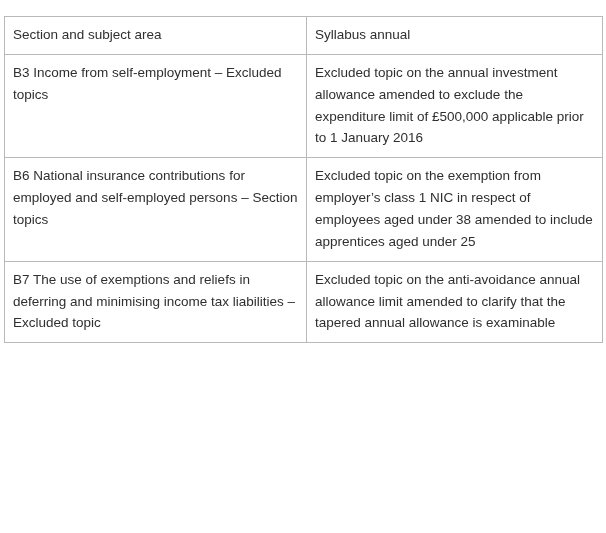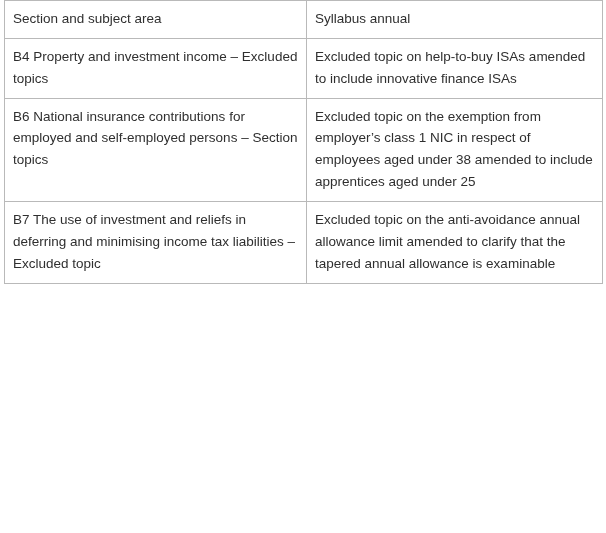--- a/index.html
+++ b/index.html
@@ -8,21 +8,21 @@
     background: #ffffff;
   }
   body {
     width: 606px;
     height: 533px;
     font-family: "Liberation Sans", sans-serif;
     color: #2b2b2b;
     overflow: hidden;
   }
   .table-wrap {
-    padding: 0 4px 0 4px;
+    padding: 16px 4px 0 4px;
     box-sizing: border-box;
     width: 606px;
     border-radius: 15px;
   }
   table.syllabus-table {
     border-collapse: collapse;
     width: 598px;
     table-layout: fixed;
   }
   table.syllabus-table td,
@@ -60,42 +60,42 @@
       <tr class="header-row">
         <td>
           <span class="cell-text">Section and subject area</span>
         </td>
         <td>
           <span class="cell-text">Syllabus annual</span>
         </td>
       </tr>
 
 
-
       <tr>
         <td>
-          <span class="cell-text">B4 Property and investment income – Excluded topics</span>
+          <span class="cell-text">B3 Income from self-employment – Excluded topics</span>
         </td>
         <td>
-          <span class="cell-text">Excluded topic on help-to-buy ISAs amended to include innovative finance ISAs</span>
+          <span class="cell-text">Excluded topic on the annual investment allowance amended to exclude the expenditure limit of £500,000 applicable prior to 1 January 2016</span>
         </td>
       </tr>
+
 
       <tr>
         <td>
           <span class="cell-text">B6 National insurance contributions for employed and self-employed persons – Section topics</span>
         </td>
         <td>
           <span class="cell-text">Excluded topic on the exemption from employer’s class 1 NIC in respect of employees aged under 38 amended to include apprentices aged under 25</span>
         </td>
       </tr>
 
       <tr>
         <td>
-          <span class="cell-text">B7 The use of investment and reliefs in deferring and minimising income tax liabilities – Excluded topic</span>
+          <span class="cell-text">B7 The use of exemptions and reliefs in deferring and minimising income tax liabilities – Excluded topic</span>
         </td>
         <td>
           <span class="cell-text">Excluded topic on the anti-avoidance annual allowance limit amended to clarify that the tapered annual allowance is examinable</span>
         </td>
       </tr>
     </tbody>
   </table>
 </div>
 
 </body></html>

